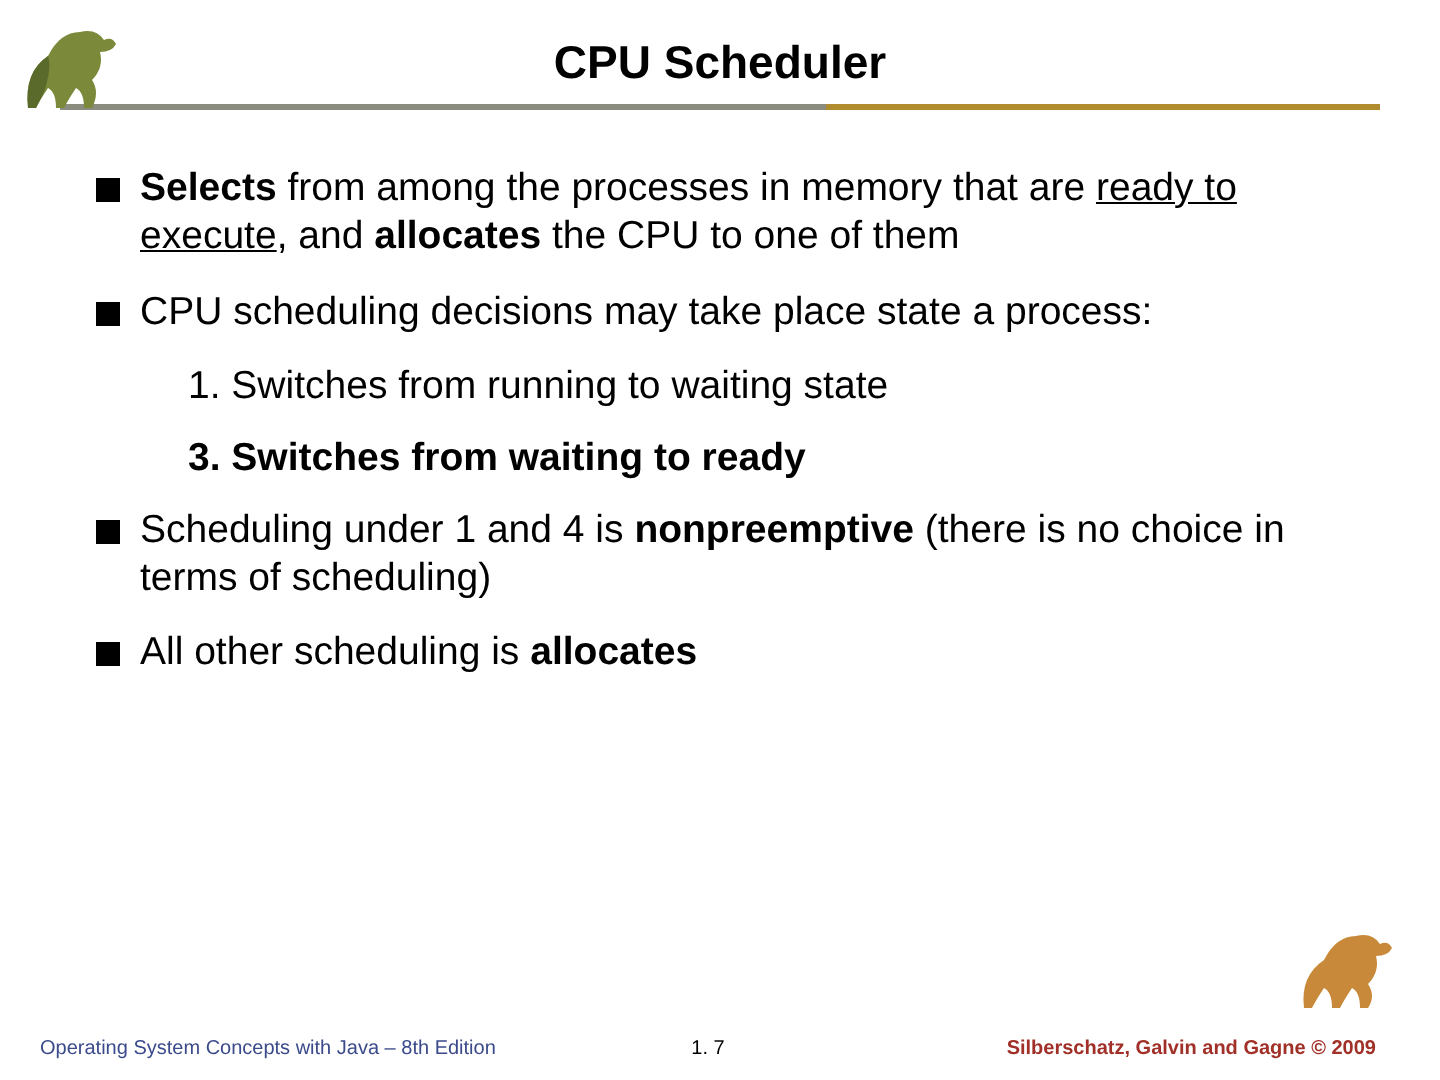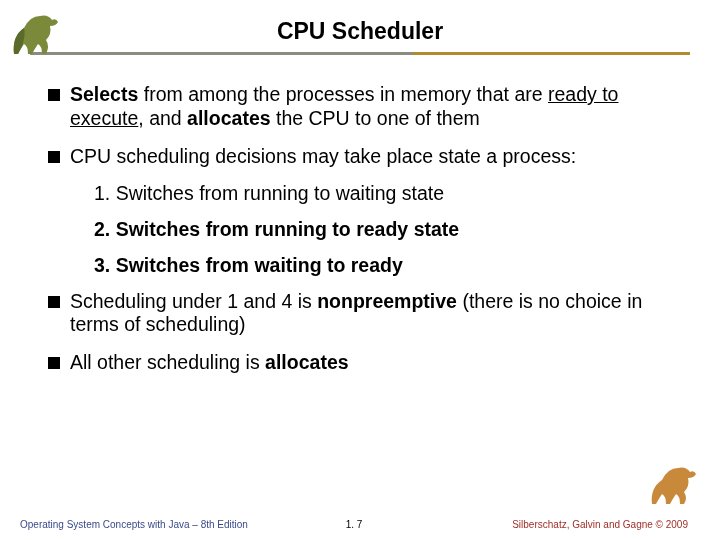--- a/index.html
+++ b/index.html
@@ -14,21 +14,21 @@
   .dino-bot { position: absolute; bottom: 30px; right: 18px; width: 56px; height: 50px; }
   .content { margin-top: 26px; font-size: 19.5px; line-height: 1.22; color: #000; }
   .bul { display: flex; margin: 0 0 14px 18px; }
   .sq { flex: 0 0 12px; height: 12px; background: #000; margin-top: 6px; margin-right: 10px; }
   .bul-text { flex: 1; }
   .numitem { margin: 0 0 12px 64px; }
   .u { text-decoration: underline; }
   .footer { position: absolute; bottom: 10px; left: 0; width: 708px; display: flex; justify-content: space-between; padding: 0 20px; font-size: 10px; }
   .footer-left { color: #3a4a8a; }
   .footer-mid { color: #000; position: absolute; left: 50%; transform: translateX(-50%); }
-  .footer-right { color: #a03028; }
+  .footer-right { color: #a03028; font-weight: bold; }
 </style>
 </head>
 <body>
 
 <div class="slide">
 
   <svg class="dino-top" viewBox="0 0 64 56">
     <path d="M8 48 Q6 30 18 22 Q24 10 34 10 Q42 8 46 14 Q50 12 52 16 Q50 20 44 20 Q46 28 40 34 Q44 40 40 48 L36 48 Q36 40 32 38 Q28 44 26 48 L22 48 Q22 40 18 38 Q14 44 12 48 Z" fill="#7a8a3a"></path>
     <path d="M8 48 Q6 30 18 22 Q20 28 16 40 Q14 44 12 48 Z" fill="#5a6a2a"></path>
   </svg>
@@ -49,21 +49,20 @@
         <b>Selects</b><span> from among the processes in memory that are </span><span class="u">ready to execute</span><span>, and </span><b>allocates</b><span> the CPU to one of them</span>
       </div>
     </div>
 
     <div class="bul">
       <div class="sq"></div>
       <div class="bul-text">CPU scheduling decisions may take place state a process:</div>
     </div>
 
     <div class="numitem">1. Switches from running to waiting state</div>
-    <div class="numitem"><b>2. Switches from running to ready state</b></div>
     <div class="numitem"><b>3. Switches from waiting to ready</b></div>
 
     <div class="bul">
       <div class="sq"></div>
       <div class="bul-text">
         <span>Scheduling under 1 and 4 is </span><b>nonpreemptive</b><span> (there is no choice in terms of scheduling)</span>
       </div>
     </div>
 
     <div class="bul">

